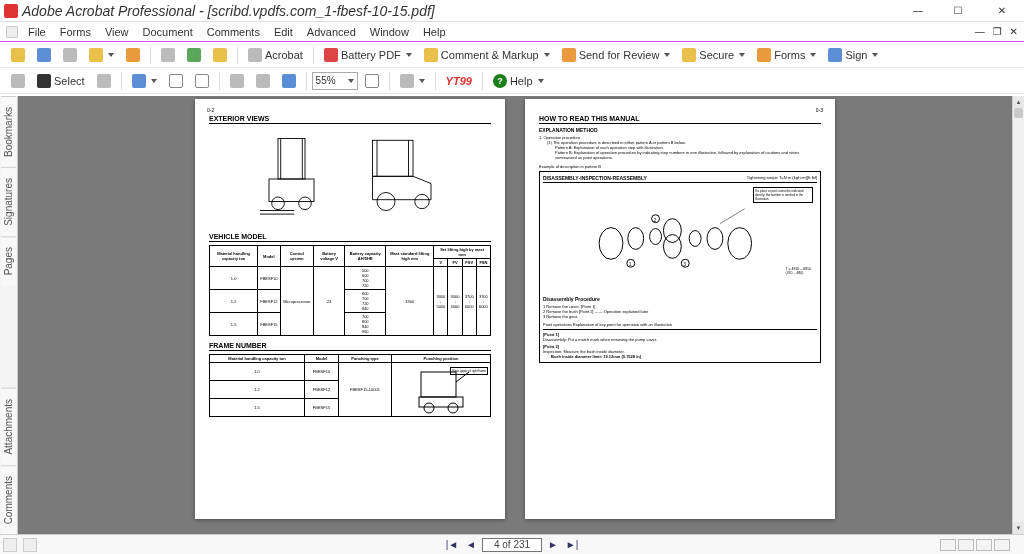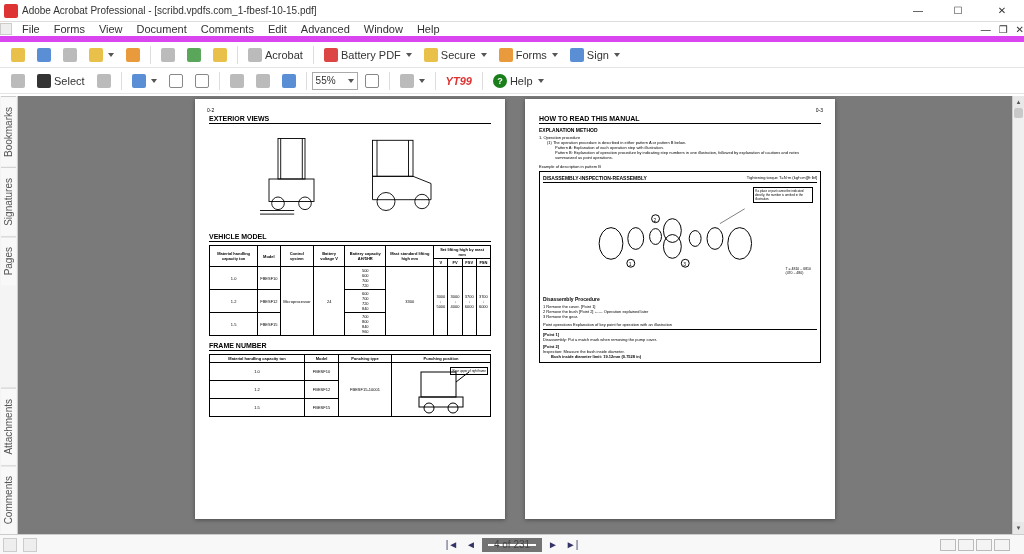--- a/index.html
+++ b/index.html
@@ -1,27 +1,27 @@
 <!DOCTYPE html>
 <html><head>
 <meta charset="utf-8">
 <style>
 * { margin: 0; padding: 0; box-sizing: border-box; font-family: "Segoe UI", Tahoma, sans-serif; }
 body { background: #fff; overflow: hidden; width: 1024px; height: 554px; position: relative; }
 
 
 .titlebar { height: 22px; background: #fff; display: flex; align-items: center; padding: 0 4px; border-bottom: 1px solid #ddd; }
 .titlebar .app-icon { width: 14px; height: 14px; background: #d33; margin-right: 4px; border-radius: 2px; }
-.titlebar .title { font-size: 10px; color: #333; flex: 1; }
+.titlebar .title { font-size: 14px; color: #333; flex: 1; font-style: italic; }
 .titlebar .win-btns { display: flex; gap: 12px; align-items: center; }
 .titlebar .win-btn { width: 28px; height: 18px; display:flex; align-items:center; justify-content:center; font-size: 10px; color:#333; }
 .titlebar .close { width:36px; }
 
 
-.menubar { height: 20px; display:flex; align-items:center; padding: 0 0; gap: 2px; font-size: 11px; color:#333; border-bottom:6px solid #d946ef;}
+.menubar { height: 20px; display:flex; align-items:center; padding: 0 6px; gap: 2px; font-size: 11px; color:#333; border-bottom:1px solid #d946ef;}
 .menubar .mi { padding: 2px 6px; }
 .menubar .mi:first-child .u { text-decoration: underline; }
 .menubar .m-icon { width:12px; height:12px; background:#eee; border:1px solid #ccc; margin-right:2px; display:inline-block;}
 
 
 .toolbar { height: 26px; display:flex; align-items:center; padding: 0 6px; gap:2px; border-bottom:1px solid #e5e5e5; font-size:11px; color:#333;}
 .tbtn { height:20px; min-width:20px; padding:0 4px; display:flex; align-items:center; gap:3px; border:1px solid transparent; border-radius:2px;}
 .tico { width:14px; height:14px; display:inline-block; border-radius:2px;}
 .sep { width:1px; height:18px; background:#ddd; margin:0 3px;}
 .dd { width:0; height:0; border-left:3px solid transparent; border-right:3px solid transparent; border-top:4px solid #555; margin-left:2px;}
@@ -53,21 +53,21 @@
 
 .vscroll { position:absolute; right:0; top:96px; bottom:20px; width:12px; background:#f0f0f0; border-left:1px solid #ccc;}
 .vscroll .arrow{ height:12px; background:#e8e8e8; display:flex; align-items:center; justify-content:center; font-size:7px; color:#555;}
 .vscroll .thumb{ position:absolute; left:1px; right:1px; top:12px; height:10px; background:#c9c9c9; border-radius:2px;}
 
 
 .statusbar { position:absolute; left:0; right:0; bottom:0; height:20px; background:#f8f8f8; border-top:1px solid #ccc; display:flex; align-items:center; font-size:10px; color:#444;}
 .statusbar .sb-icon { width:14px; height:14px; margin:0 3px; background:#eee; border:1px solid #ccc;}
 .pager { position:absolute; left:50%; transform:translateX(-50%); display:flex; align-items:center; gap:3px;}
 .pager .nav { width:16px; height:14px; display:flex; align-items:center; justify-content:center; color:#336; font-size:10px; border:1px solid transparent;}
-.pager .cur { width:60px; height:14px; border:6px solid #737373; background:#fff; text-align:center; font-size:10px; display:flex; align-items:center; justify-content:center;}
+.pager .cur { width:60px; height:14px; border:1px solid #737373; background:#fff; text-align:center; font-size:10px; display:flex; align-items:center; justify-content:center;}
 .viewmodes { margin-left:auto; display:flex; gap:2px; padding-right:14px;}
 .viewmodes .vm{ width:16px; height:12px; border:1px solid #bbb; background:#f4f4f4;}
 
 
 .c-red{background:#d44;} .c-yel{background:#e8c04a;} .c-blu{background:#5a8fd6;} .c-grn{background:#5aa65a;} .c-gry{background:#bbb;} .c-org{background:#e89a3c;}
 </style>
 </head>
 <body>
 
 <div class="titlebar">
@@ -127,20 +127,30 @@
     </div>
   <span class="sep"></span>
   <div class="tbtn">
       <span class="tico c-gry"></span>
       <span>Acrobat</span>
     </div>
   <span class="sep"></span>
   <div class="tbtn">
       <span class="tico c-red"></span>
       <span>Battery PDF</span>
+      <span class="dd"></span>
+    </div>
+  <div class="tbtn">
+      <span class="tico c-yel"></span>
+      <span>Comment &amp; Markup</span>
+      <span class="dd"></span>
+    </div>
+  <div class="tbtn">
+      <span class="tico c-org"></span>
+      <span>Send for Review</span>
       <span class="dd"></span>
     </div>
   <div class="tbtn">
       <span class="tico c-yel"></span>
       <span>Secure</span>
       <span class="dd"></span>
     </div>
   <div class="tbtn">
       <span class="tico c-org"></span>
       <span>Forms</span>

